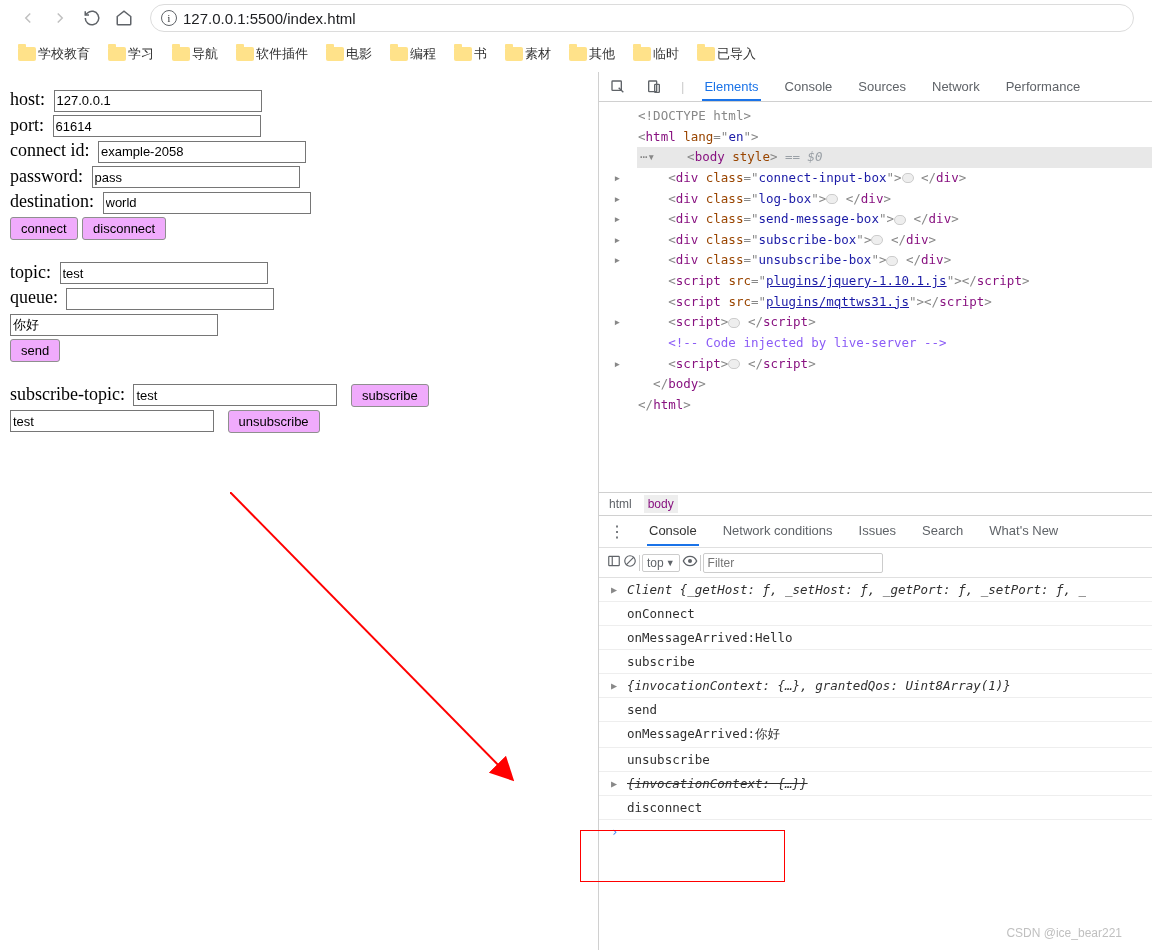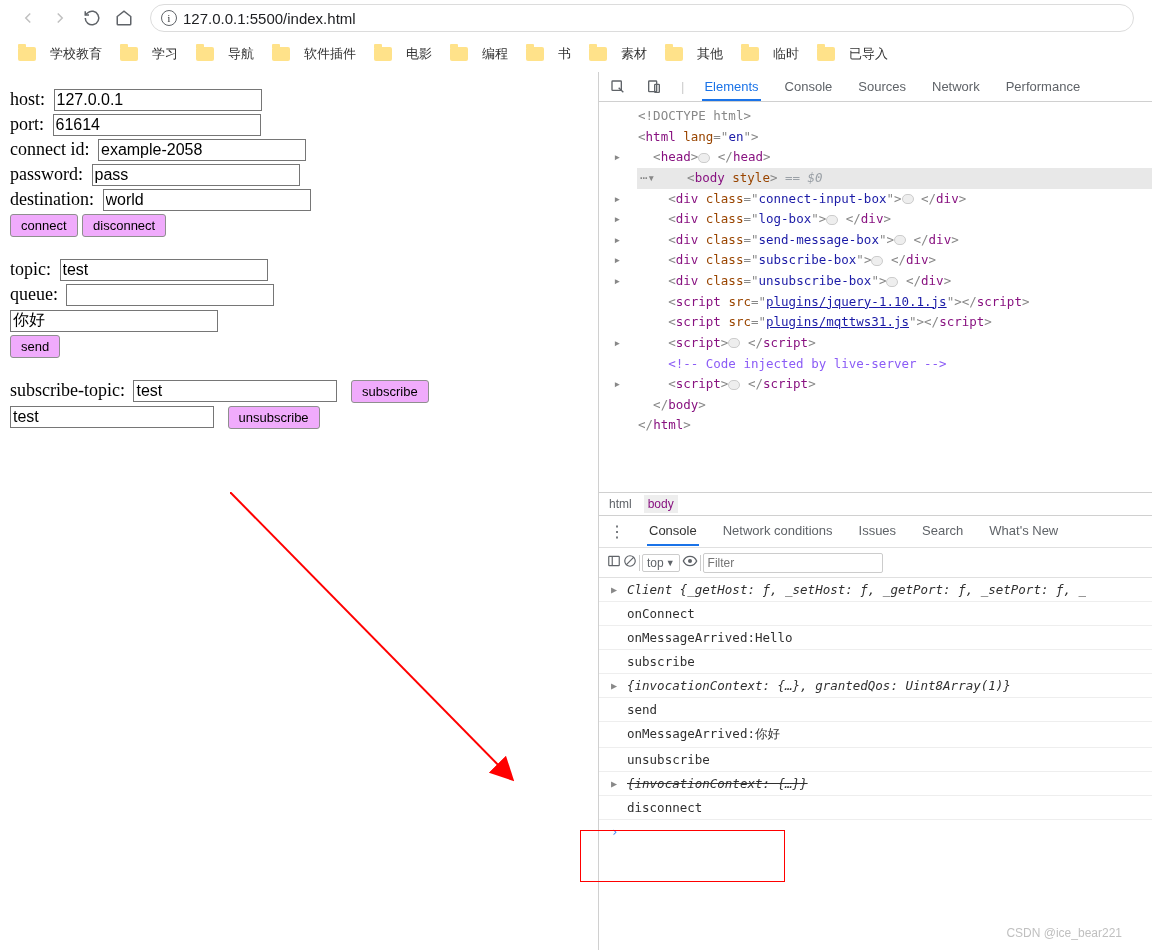--- a/index.html
+++ b/index.html
@@ -52,21 +52,21 @@
   
   .bookmarks {
     height:36px;
     display:flex;
     align-items:center;
     gap:18px;
     padding:0 18px;
     font-size:13px;
     color:#333;
   }
-  .bk-item { display:flex;align-items:center;gap:14px; }
+  .bk-item { display:flex;align-items:center;gap:2px; }
   .folder-icon {
     width:18px;height:14px;
     background:#ffe28a;
     border-radius:2px;
     position:relative;
   }
   .folder-icon::before {
     content:'';position:absolute;top:-3px;left:0;width:8px;height:4px;
     background:#ffe28a;border-radius:1px 1px 0 0;
   }
@@ -93,21 +93,21 @@
     font-size:12px;
     color:#333;
     border-left:1px solid #d0d0d0;
   }
 
   
   .row { margin:3px 0; }
   .row label { margin-right:4px; }
   input.txt {
     font-family:Arial,sans-serif;
-    font-size:16px;
+    font-size:13px;
     padding:2px 2px;
     border:1px solid #767676;
     height:22px;
   }
   .w-long { width:208px; }
   .w-mid2 { width:204px; }
   button.btn {
     font-family:Arial,sans-serif;
     font-size:13px;
     padding:3px 10px;
@@ -407,21 +407,20 @@
           <span class="tab">Console</span>
           <span class="tab">Sources</span>
           <span class="tab">Network</span>
           <span class="tab">Performance</span>
         </div>
     </div>
 
     <div class="elements" id="el-tree">
         <div class="el-line"><span class="gutter"></span>  <span class="punct">&lt;!DOCTYPE html&gt;</span></div>
         <div class="el-line"><span class="gutter"></span>  <span class="punct">&lt;</span><span class="tag">html</span> <span class="attn">lang</span><span class="punct">="</span><span class="attv">en</span><span class="punct">"&gt;</span></div>
-        <div class="el-line"><span class="gutter">▸</span>    <span class="punct">&lt;</span><span class="tag">head</span><span class="punct">&gt;</span><span class="pill"></span> <span class="punct">&lt;/</span><span class="tag">head</span><span class="punct">&gt;</span></div>
         <div class="el-line sel"><span class="gutter">⋯▾</span>    <span class="punct">&lt;</span><span class="tag">body</span> <span class="attn">style</span><span class="punct">&gt;</span><span class="eq0"> == $0</span></div>
         <div class="el-line"><span class="gutter">▸</span>      <span class="punct">&lt;</span><span class="tag">div</span> <span class="attn">class</span><span class="punct">="</span><span class="attv">connect-input-box</span><span class="punct">"</span><span class="punct">&gt;</span><span class="pill"></span> <span class="punct">&lt;/</span><span class="tag">div</span><span class="punct">&gt;</span></div>
         <div class="el-line"><span class="gutter">▸</span>      <span class="punct">&lt;</span><span class="tag">div</span> <span class="attn">class</span><span class="punct">="</span><span class="attv">log-box</span><span class="punct">"</span><span class="punct">&gt;</span><span class="pill"></span> <span class="punct">&lt;/</span><span class="tag">div</span><span class="punct">&gt;</span></div>
         <div class="el-line"><span class="gutter">▸</span>      <span class="punct">&lt;</span><span class="tag">div</span> <span class="attn">class</span><span class="punct">="</span><span class="attv">send-message-box</span><span class="punct">"</span><span class="punct">&gt;</span><span class="pill"></span> <span class="punct">&lt;/</span><span class="tag">div</span><span class="punct">&gt;</span></div>
         <div class="el-line"><span class="gutter">▸</span>      <span class="punct">&lt;</span><span class="tag">div</span> <span class="attn">class</span><span class="punct">="</span><span class="attv">subscribe-box</span><span class="punct">"</span><span class="punct">&gt;</span><span class="pill"></span> <span class="punct">&lt;/</span><span class="tag">div</span><span class="punct">&gt;</span></div>
         <div class="el-line"><span class="gutter">▸</span>      <span class="punct">&lt;</span><span class="tag">div</span> <span class="attn">class</span><span class="punct">="</span><span class="attv">unsubscribe-box</span><span class="punct">"</span><span class="punct">&gt;</span><span class="pill"></span> <span class="punct">&lt;/</span><span class="tag">div</span><span class="punct">&gt;</span></div>
         <div class="el-line"><span class="gutter"></span>      <span class="punct">&lt;</span><span class="tag">script</span> <span class="attn">src</span><span class="punct">="</span><span class="link">plugins/jquery-1.10.1.js</span><span class="punct">"</span><span class="punct">&gt;</span><span class="punct">&lt;/</span><span class="tag">script</span><span class="punct">&gt;</span></div>
         <div class="el-line"><span class="gutter"></span>      <span class="punct">&lt;</span><span class="tag">script</span> <span class="attn">src</span><span class="punct">="</span><span class="link">plugins/mqttws31.js</span><span class="punct">"</span><span class="punct">&gt;</span><span class="punct">&lt;/</span><span class="tag">script</span><span class="punct">&gt;</span></div>
         <div class="el-line"><span class="gutter">▸</span>      <span class="punct">&lt;</span><span class="tag">script</span><span class="punct">&gt;</span><span class="pill"></span> <span class="punct">&lt;/</span><span class="tag">script</span><span class="punct">&gt;</span></div>
         <div class="el-line"><span class="gutter"></span>      <span class="cmnt">&lt;!-- Code injected by live-server --&gt;</span></div>

